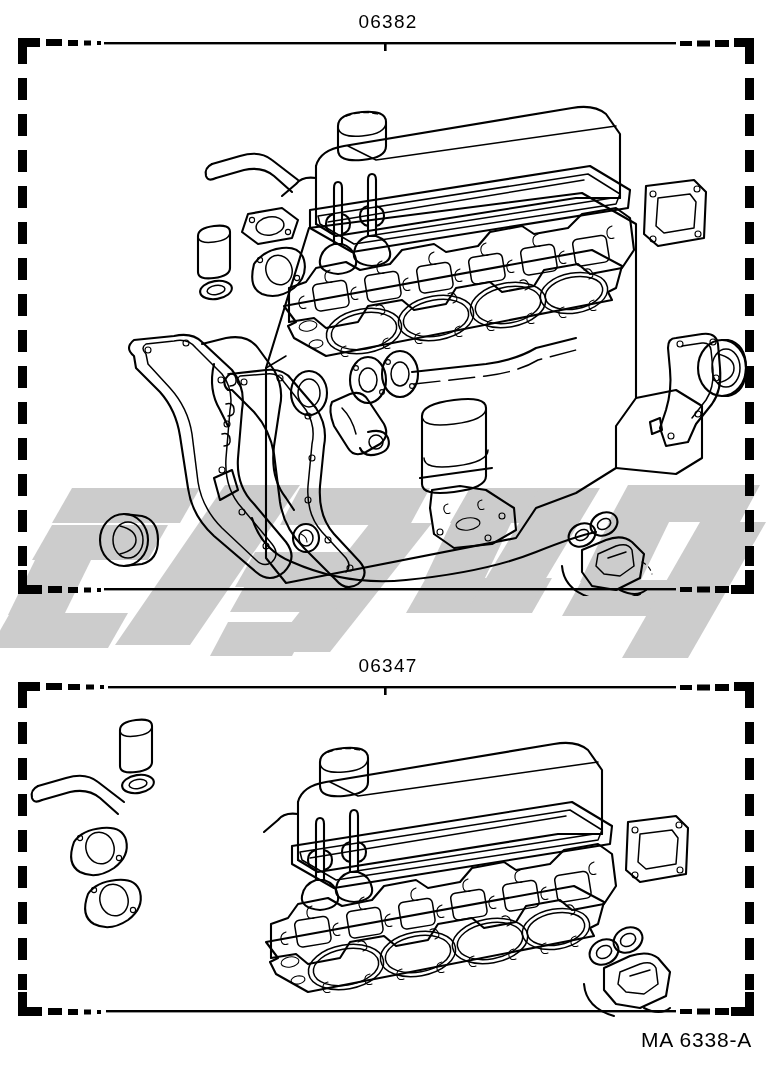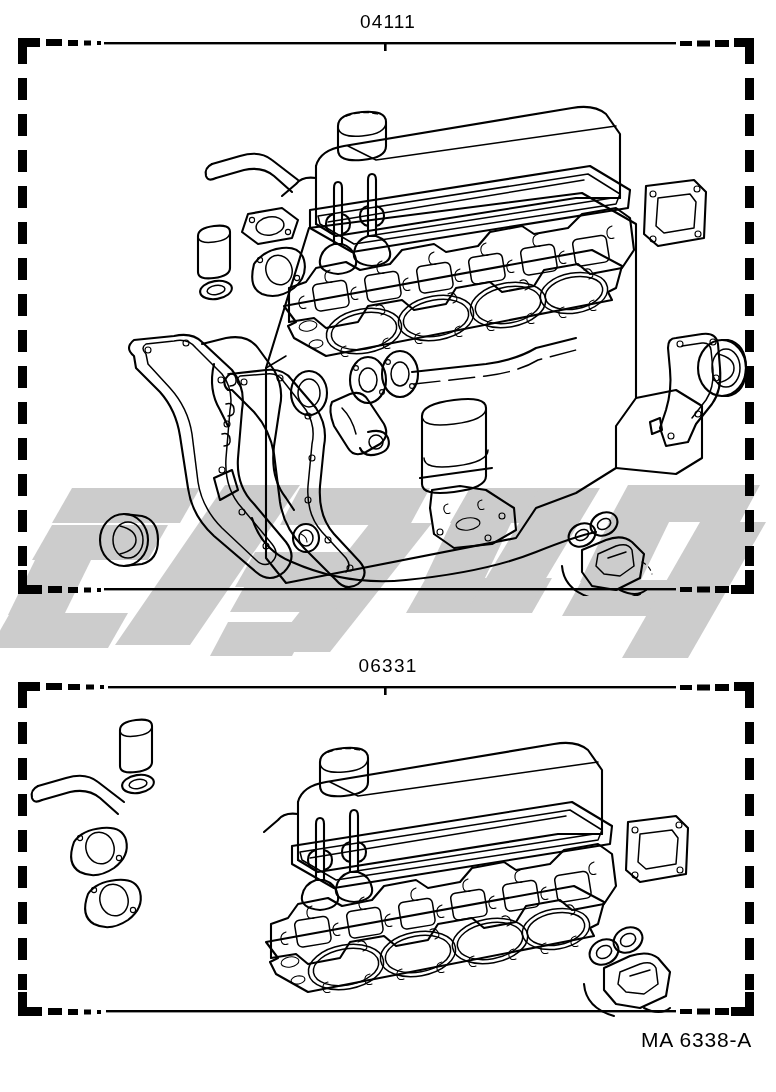--- a/index.html
+++ b/index.html
@@ -112,21 +112,21 @@
 
         <polygon points="628,55 760,55 740,92 608,92"></polygon>
         <polygon points="610,90 670,90 640,152 580,152"></polygon>
         <polygon points="582,150 712,150 692,186 562,186"></polygon>
 
         <polygon points="700,92 766,92 688,228 622,228"></polygon>
       </g>
     </svg>
   </div>
 
-  <div class="panel-code" id="code-1">04111</div>
+  <div class="panel-code" id="code-1">06382</div>
 
   <div class="panel" id="panel-1">
 
     <div class="panel-art">
       <svg width="740" height="558" viewBox="0 0 740 558">
 
         <g>
           <path class="ln" d="M293 190 L566 155 L620 186 L620 360 L600 388 L600 430 L560 455 L520 470 L500 500 L270 545 L250 520 L250 330 Z"></path>
           <path class="ln" d="M620 360 L660 352 L686 368 L686 420 L660 436 L600 430"></path>
           <path class="ln-t" d="M250 330 L270 318"></path>
@@ -478,21 +478,21 @@
           <rect x="681" y="548.5" width="13" height="6"></rect>
           <rect x="699" y="548" width="14" height="7"></rect>
 
           <rect x="715" y="547" width="23" height="9"></rect>
           <rect x="729" y="532" width="9" height="24"></rect>
         </g>
       </svg>
     </div>
   </div>
 
-  <div class="panel-code" id="code-2">06331</div>
+  <div class="panel-code" id="code-2">06347</div>
 
   <div class="panel" id="panel-2">
 
     <div class="panel-art">
       <svg width="740" height="336" viewBox="0 0 740 336">
 
         <g>
           <path class="ln" d="M282 120 Q286 104 310 100 L538 62 Q560 58 572 68 L586 88 L586 152"></path>
           <path class="ln" d="M282 120 L282 178"></path>
           <path class="ln" d="M282 178 L302 190 L542 152 L586 152"></path>

